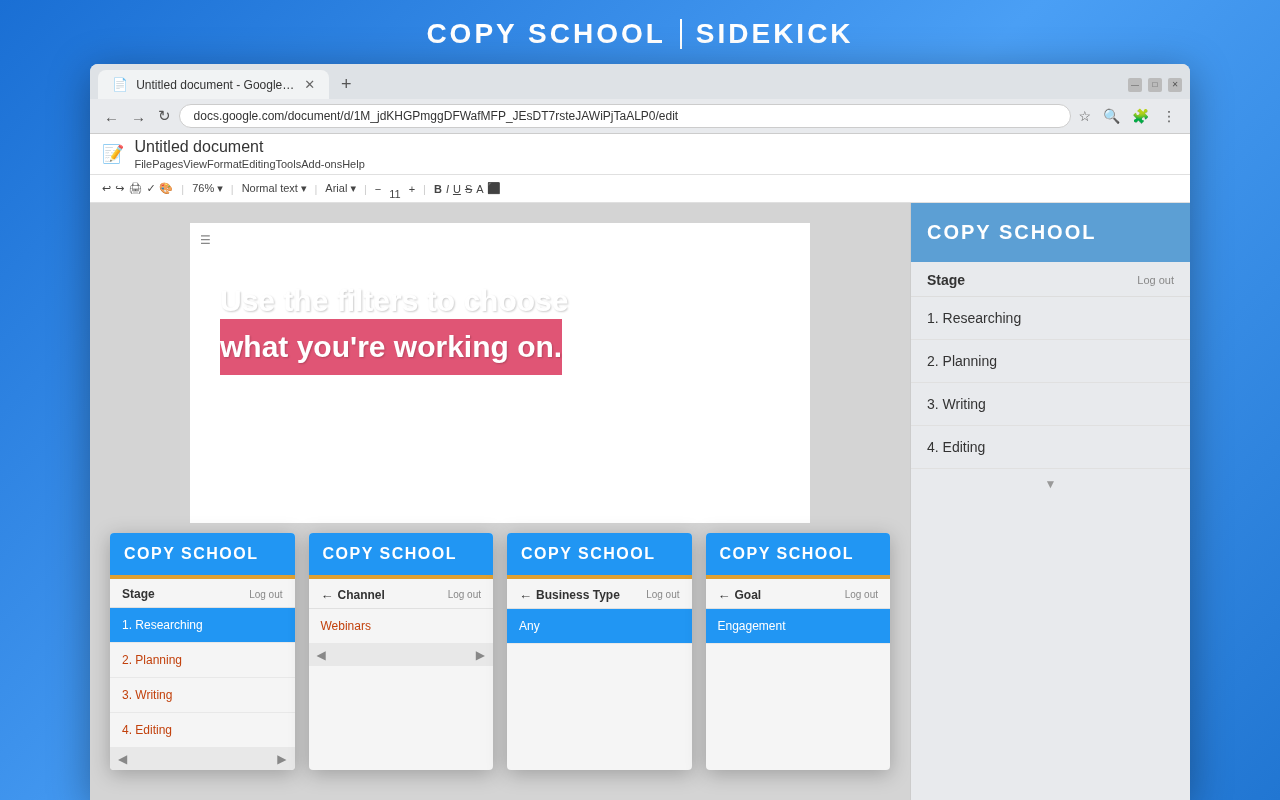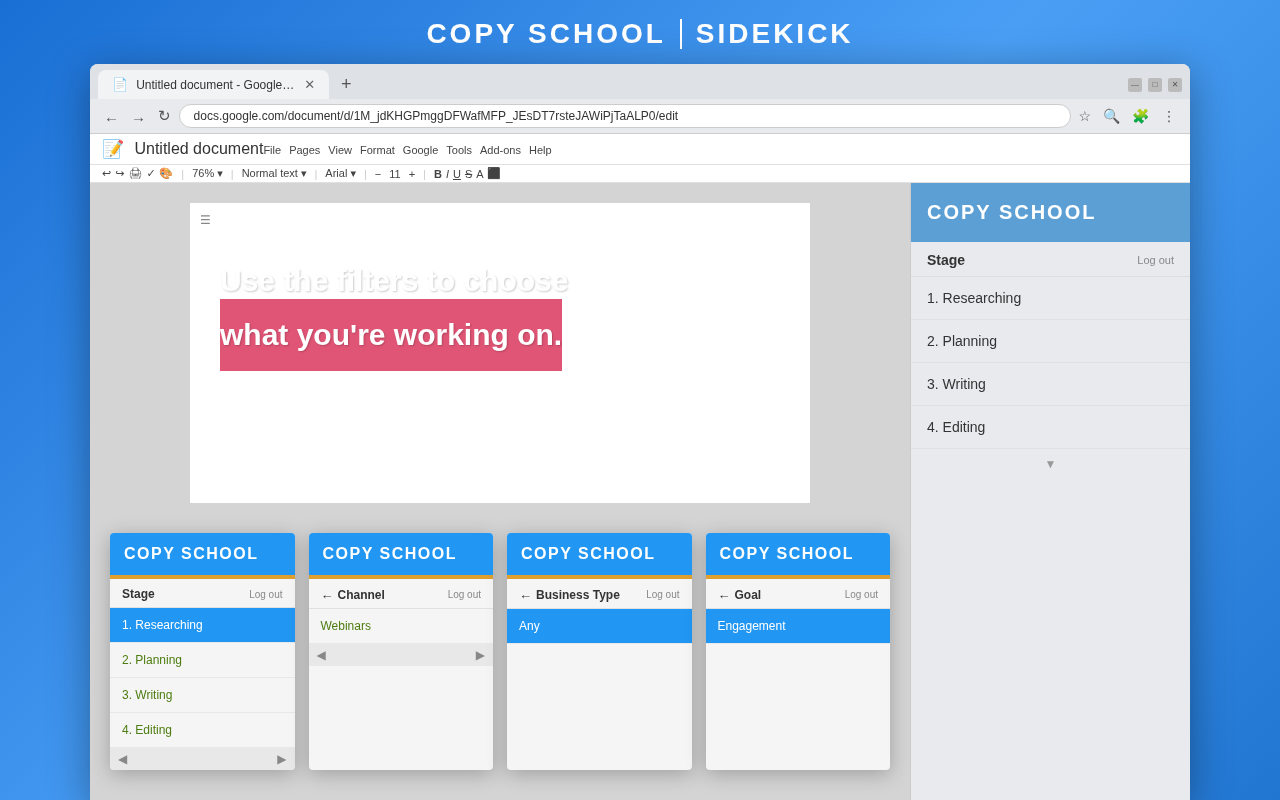--- a/index.html
+++ b/index.html
@@ -107,25 +107,24 @@
       background: #fff;
       display: flex;
       align-items: center;
       padding: 4px 12px;
       gap: 4px;
       border-bottom: 1px solid #e0e0e0;
     }
     .gdocs-logo { color: #1a73e8; font-size: 18px; margin-right: 6px; }
     .gdocs-title-area {
       display: flex;
-      flex-direction: row;
+      flex-direction: column;
     }
     .gdocs-menus {
       display: flex;
-      gap: 8px;
       font-size: 11px;
       color: #444;
       margin-top: 2px;
       align-items: center;
     }
     .gdocs-menu-item { cursor: pointer; }
     .gdocs-formatting-bar {
       background: #fff;
       display: flex;
       align-items: center;
@@ -177,21 +176,21 @@
       font-weight: 900;
       color: #fff;
       line-height: 1.2;
       text-shadow: 1px 1px 2px rgba(0,0,0,0.2);
       margin-top: 30px;
     }
 
     .doc-highlight {
       background: #e05575;
       display: inline-block;
-      padding: 18px 0;
+      padding: 10px 0;
     }
 
     
     .overlay-cards {
       position: absolute;
       bottom: 30px;
       left: 0;
       right: 0;
       display: flex;
       justify-content: center;
@@ -287,21 +286,21 @@
       justify-content: space-between;
       padding: 8px 12px 6px;
       border-bottom: 1px solid #e0e0e0;
     }
     .popup-stage-label { font-size: 12px; font-weight: 600; color: #333; }
     .popup-logout { font-size: 10px; color: #888; cursor: pointer; }
     .popup-item {
       padding: 10px 12px;
       border-bottom: 1px solid #e8e8e8;
       font-size: 12px;
-      color: #4d7c0f;
+      color: #c2410c;
       cursor: pointer;
     }
     .popup-item.active {
       background: #2196f3;
       color: #fff;
     }
     .popup-scroll {
       display: flex;
       justify-content: space-between;
       padding: 4px 8px;
@@ -373,21 +372,21 @@
 
   <div class="gdocs-toolbar">
     <span class="gdocs-logo">📝</span>
     <div class="gdocs-title-area">
       <span style="font-size:16px; color:#333;">Untitled document</span>
       <div class="gdocs-menus">
         <span class="gdocs-menu-item">File</span>
         <span class="gdocs-menu-item">Pages</span>
         <span class="gdocs-menu-item">View</span>
         <span class="gdocs-menu-item">Format</span>
-        <span class="gdocs-menu-item">Google</span>
+        <span class="gdocs-menu-item">Editing</span>
         <span class="gdocs-menu-item">Tools</span>
         <span class="gdocs-menu-item">Add-ons</span>
         <span class="gdocs-menu-item">Help</span>
       </div>
     </div>
   </div>
 
   <div class="gdocs-formatting-bar">
     <span>↩</span>
     <span>↪</span>
@@ -395,21 +394,21 @@
     <span>✓</span>
     <span>🎨</span>
     <span style="margin:0 4px; color:#ccc;">|</span>
     <span>76% ▾</span>
     <span style="margin:0 4px; color:#ccc;">|</span>
     <span>Normal text ▾</span>
     <span style="margin:0 4px; color:#ccc;">|</span>
     <span>Arial ▾</span>
     <span style="margin:0 4px; color:#ccc;">|</span>
     <span>−</span>
-    <span style="padding:0 4px;">11</span>
+    <span style="padding:0 4px;margin-top:11px;">11</span>
     <span>+</span>
     <span style="margin:0 4px; color:#ccc;">|</span>
     <span style="font-weight:bold;">B</span>
     <span style="font-style:italic;">I</span>
     <span style="text-decoration:underline;">U</span>
     <span style="text-decoration:line-through;">S</span>
     <span>A</span>
     <span>⬛</span>
   </div>
 

